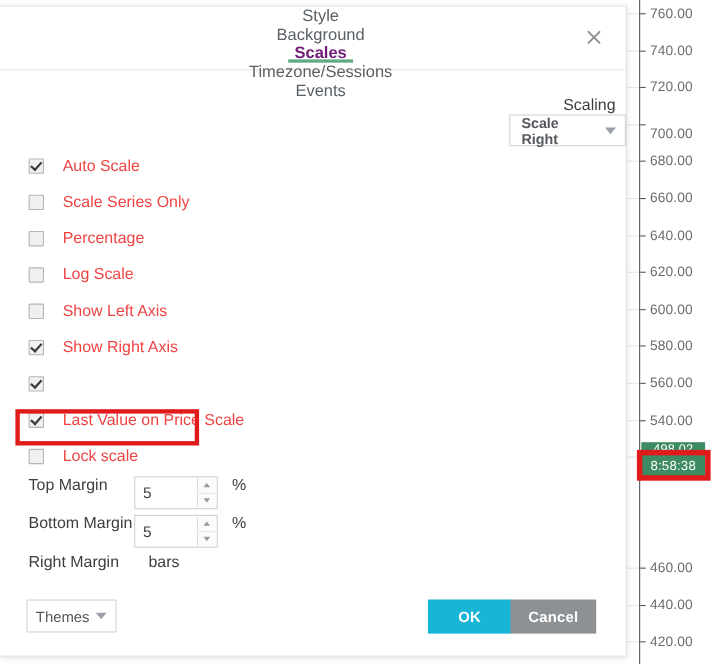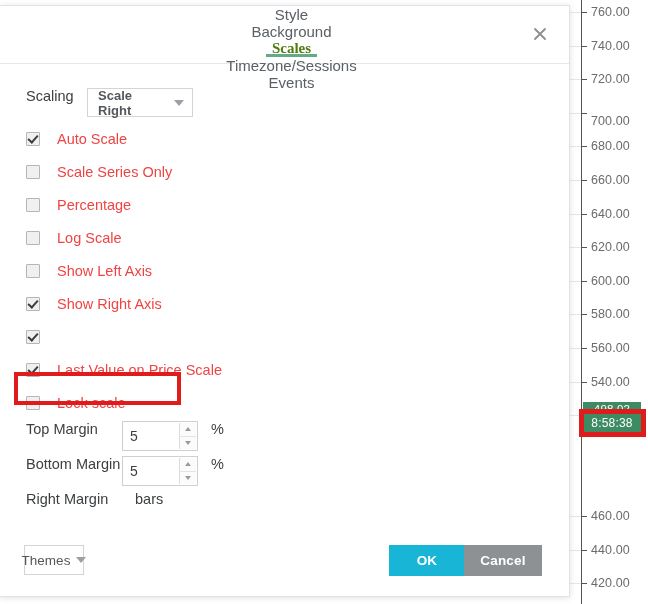--- a/index.html
+++ b/index.html
@@ -143,23 +143,22 @@
     height: 100%;
     display: flex;
     align-items: center;
     padding: 0 22px;
     font-size: 15px;
     color: #5a6065;
     cursor: pointer;
     white-space: nowrap;
   }
   .tab.active {
-    color: #4d7c0f;
+    color: #701a75;
     font-weight: bold;
-    font-family: Liberation Serif, serif;
   }
   .tab.active::after {
     content: "";
     position: absolute;
     left: 16px;
     right: 16px;
     bottom: 0;
     height: 3px;
     background: #63ab86;
   }
@@ -175,23 +174,24 @@
   .close-btn svg { display: block; }
 
   
   .dlg-body {
     position: relative;
     padding: 24px 0 0 26px;
   }
 
   .row-scaling {
     display: flex;
-    align-items: flex-start;
+    align-items: flex-end;
     height: 30px;
-    margin-bottom: 4px;
+    margin-bottom: 16px;
+    flex-direction: column;
   }
   .lbl-scaling {
     font-size: 14.5px;
     color: #3c4043;
     width: 57px;
   }
   .select-box {
     display: flex;
     align-items: center;
     justify-content: space-between;
@@ -339,21 +339,21 @@
     position: absolute;
     left: 0;
     bottom: 17px;
     width: 570px;
     height: 34px;
   }
   .themes-btn {
     position: absolute;
     left: 24px;
     top: 0;
-    width: 60px;
+    width: 82px;
     height: 30px;
     border: 1px solid #d4d4d4;
     background: #fff;
     box-sizing: border-box;
     display: flex;
     align-items: center;
     justify-content: center;
     cursor: pointer;
   }
   .themes-btn .t-text {

